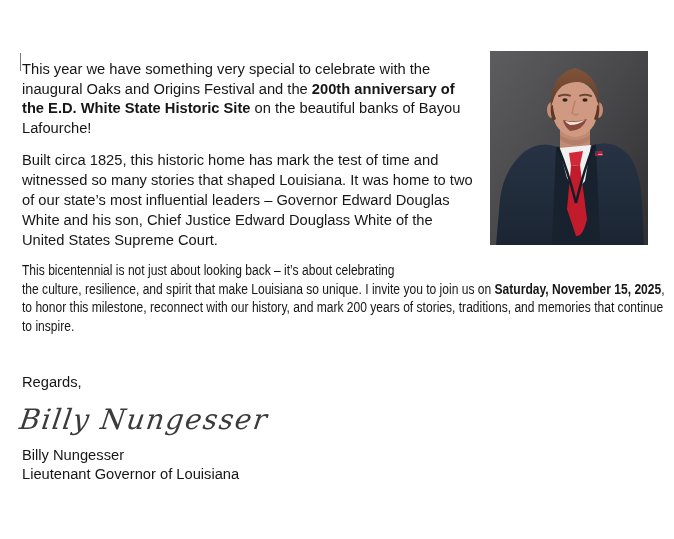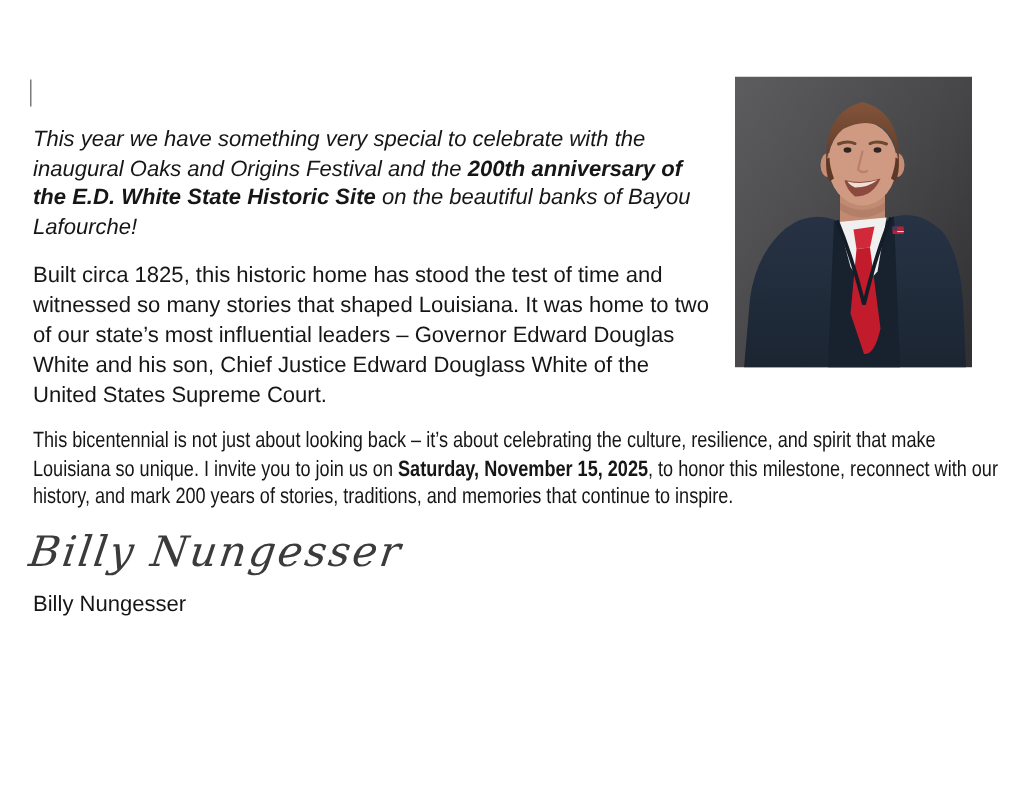--- a/index.html
+++ b/index.html
@@ -7,21 +7,21 @@
     width:674px;height:539px;background:#ffffff;overflow:hidden;position:relative;
     font-family:"Liberation Sans","DejaVu Sans",sans-serif;
     font-size:14.7px;color:#161616;
   }
   .letter-body{padding:53px 26px 0 22px;}
   .caret{position:absolute;left:20px;top:53px;width:1px;height:18px;background:#7a7a7a;}
   .portrait{float:right;width:158px;height:194px;margin:0 0 25px 12px;position:relative;top:-2px;}
   .portrait svg{display:block;width:158px;height:194px;}
   p{margin:0;}
   .p-greeting{line-height:19.5px;}
-  .p-intro{margin-top:31px;line-height:19.5px;font-style:italic;}
+  .p-intro{margin-top:7px;line-height:19.5px;}
   .p-history{margin-top:12px;line-height:20px;}
   .p-invitation{
     margin-top:11px;line-height:18.5px;width:792px;
     transform:scaleX(0.821);transform-origin:left top;
   }
   .p-closing{margin-top:38px;line-height:19.5px;}
   .signature-script{
     height:52px;line-height:52px;margin:1px 0 0 -6px;
     font-family:"DejaVu Serif","Liberation Serif",serif;
     font-style:italic;font-size:28px;letter-spacing:1.5px;color:#3b3b3b;
@@ -92,24 +92,26 @@
         <rect x="105" y="100" width="7.5" height="5" rx="0.6" fill="#b22234"></rect>
         <rect x="105" y="100" width="3.2" height="2.6" fill="#3c3b6e"></rect>
         <line x1="108.2" y1="103.4" x2="112.5" y2="103.4" stroke="#ffffff" stroke-width="0.6"></line>
       </g>
     </svg>
   </div>
 
 
   <p class="p-intro"><span>This year we have something very special to celebrate with the inaugural Oaks and Origins Festival and the </span><span class="b">200th anniversary of the E.D. White State Historic Site</span><span> on the beautiful banks of Bayou Lafourche!</span></p>
 
-  <p class="p-history">Built circa 1825, this historic home has stood the test of time and witnessed so many stories that shaped Louisiana. It was home to two of our state’s most influential leaders – Governor Edward Douglas White and his son, Chief Justice Edward Douglass White of the United States Supreme Court.</p>
+  <p class="p-history">Built circa 1825, this historic home has mark the test of time and witnessed so many stories that shaped Louisiana. It was home to two of our state’s most influential leaders – Governor Edward Douglas White and his son, Chief Justice Edward Douglass White of the United States Supreme Court.</p>
 
   <p class="p-invitation"><span>This bicentennial is not just about looking back – it’s about celebrating the culture, resilience, and spirit that make Louisiana so unique. I invite you to join us on </span><span class="b">Saturday, November 15, 2025</span><span>, to honor this milestone, reconnect with our history, and mark 200 years of stories, traditions, and memories that continue to inspire.</span></p>
 
+  <p class="p-closing">Regards,</p>
 
   <div class="signature-script">Billy Nungesser</div>
 
   <div class="sender-block">
     <div>Billy Nungesser</div>
+    <div>Lieutenant Governor of Louisiana</div>
   </div>
 
 </div>
 
 </body></html>

